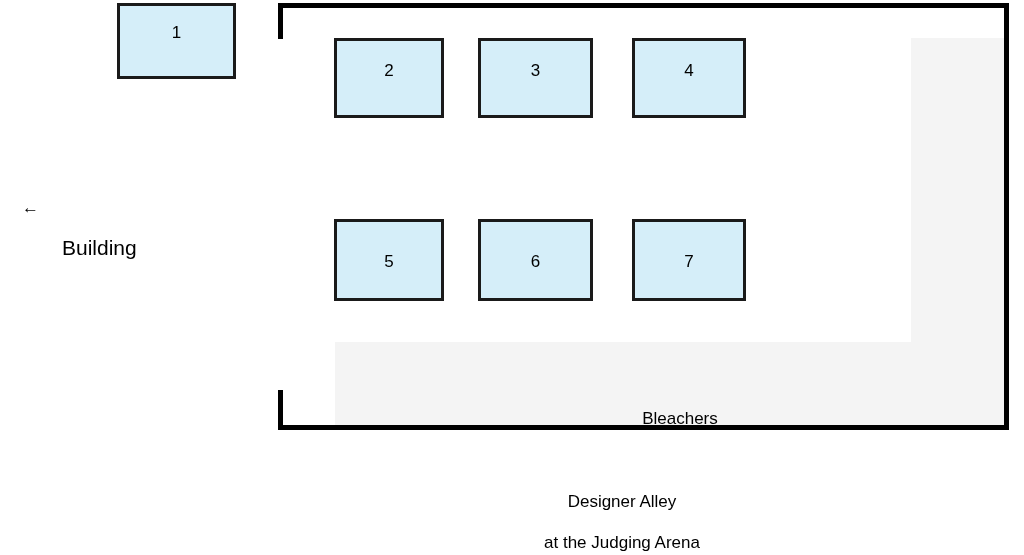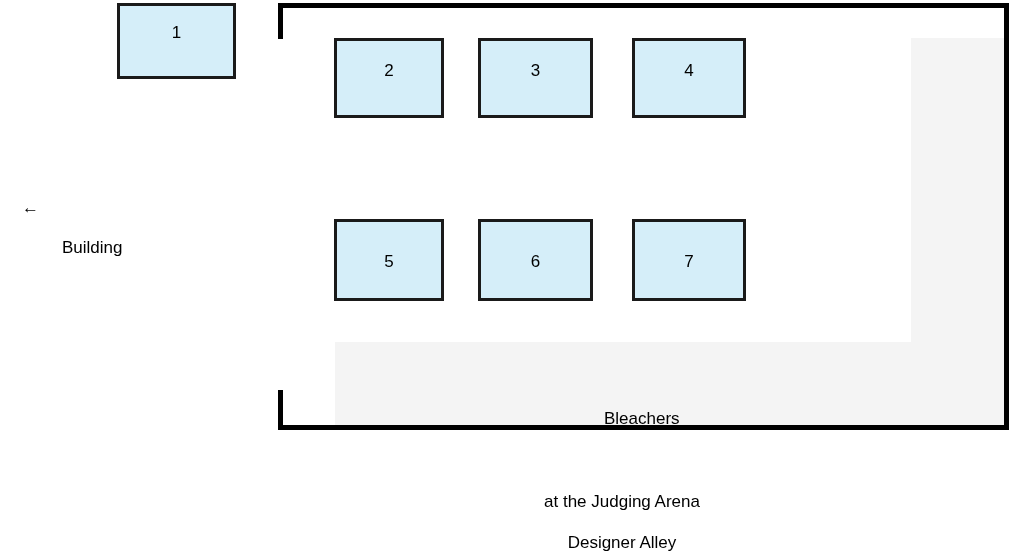--- a/index.html
+++ b/index.html
@@ -23,20 +23,21 @@
     background: #f4f4f4;
   }
   #bleacher-right  { left: 911px; top: 38px;  width: 98px;  height: 392px; }
   #bleacher-bottom { left: 335px; top: 342px; width: 674px; height: 88px; }
 
   .bleachers-label {
     position: absolute;
     left: 604px;
     top: 408px;
     width: 152px;
+    text-align: center;
     font-size: 17px;
     line-height: 22px;
     white-space: nowrap;
   }
 
   
   .wall {
     position: absolute;
     background: #000000;
   }
@@ -93,21 +94,21 @@
     line-height: 24px;
     white-space: nowrap;
   }
   .arrow-left-icon {
     font-size: 17px;
     line-height: 24px;
   }
   .annot-row-2 {
     margin-top: 16px;
     padding-left: 40px;
-    font-size: 17px;
+    font-size: 21px;
     line-height: 24px;
     white-space: nowrap;
   }
 
   
   #caption {
     position: absolute;
     left: 372px;
     top: 490px;
     width: 500px;
@@ -159,17 +160,17 @@
   </div>
 
   <div id="dodge-gilman-annotation">
     <div class="annot-row-1">
       <span class="arrow-left-icon">←</span>
     </div>
     <div class="annot-row-2">Building</div>
   </div>
 
   <div id="caption">
+    <div class="caption-line">Designer Alley</div>
     <div class="caption-line">at the Judging Arena</div>
-    <div class="caption-line">Designer Alley</div>
   </div>
 
 </div>
 
 </body></html>

